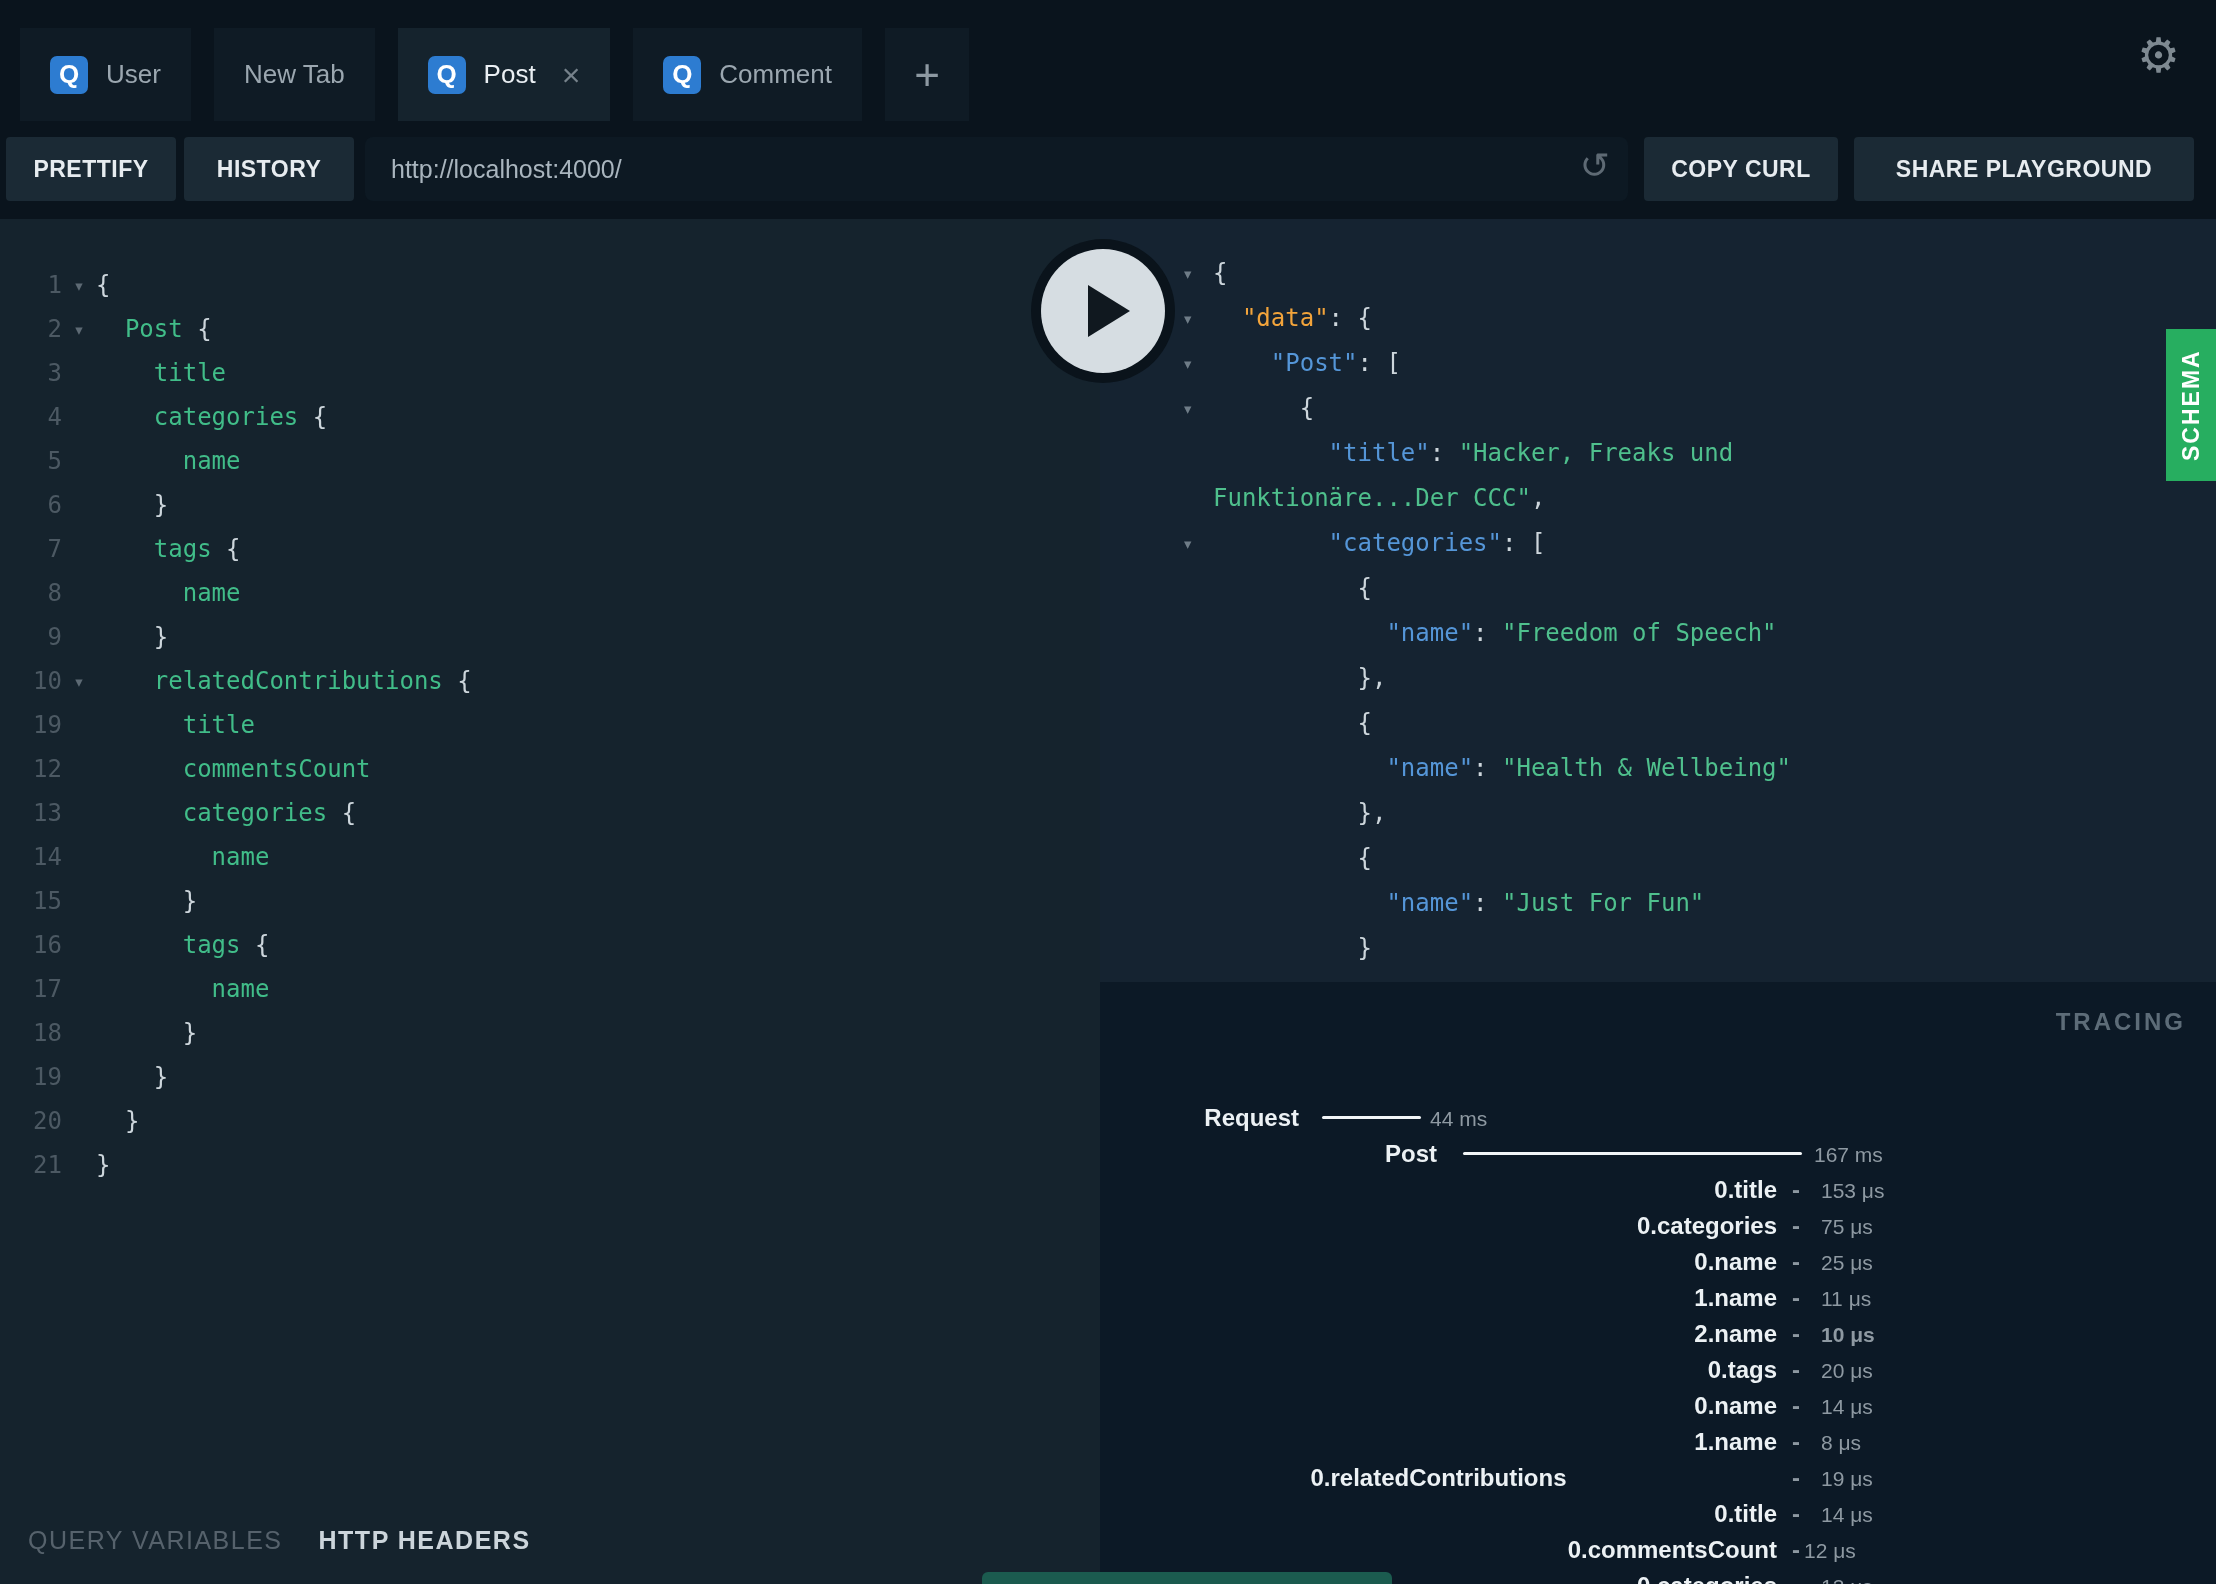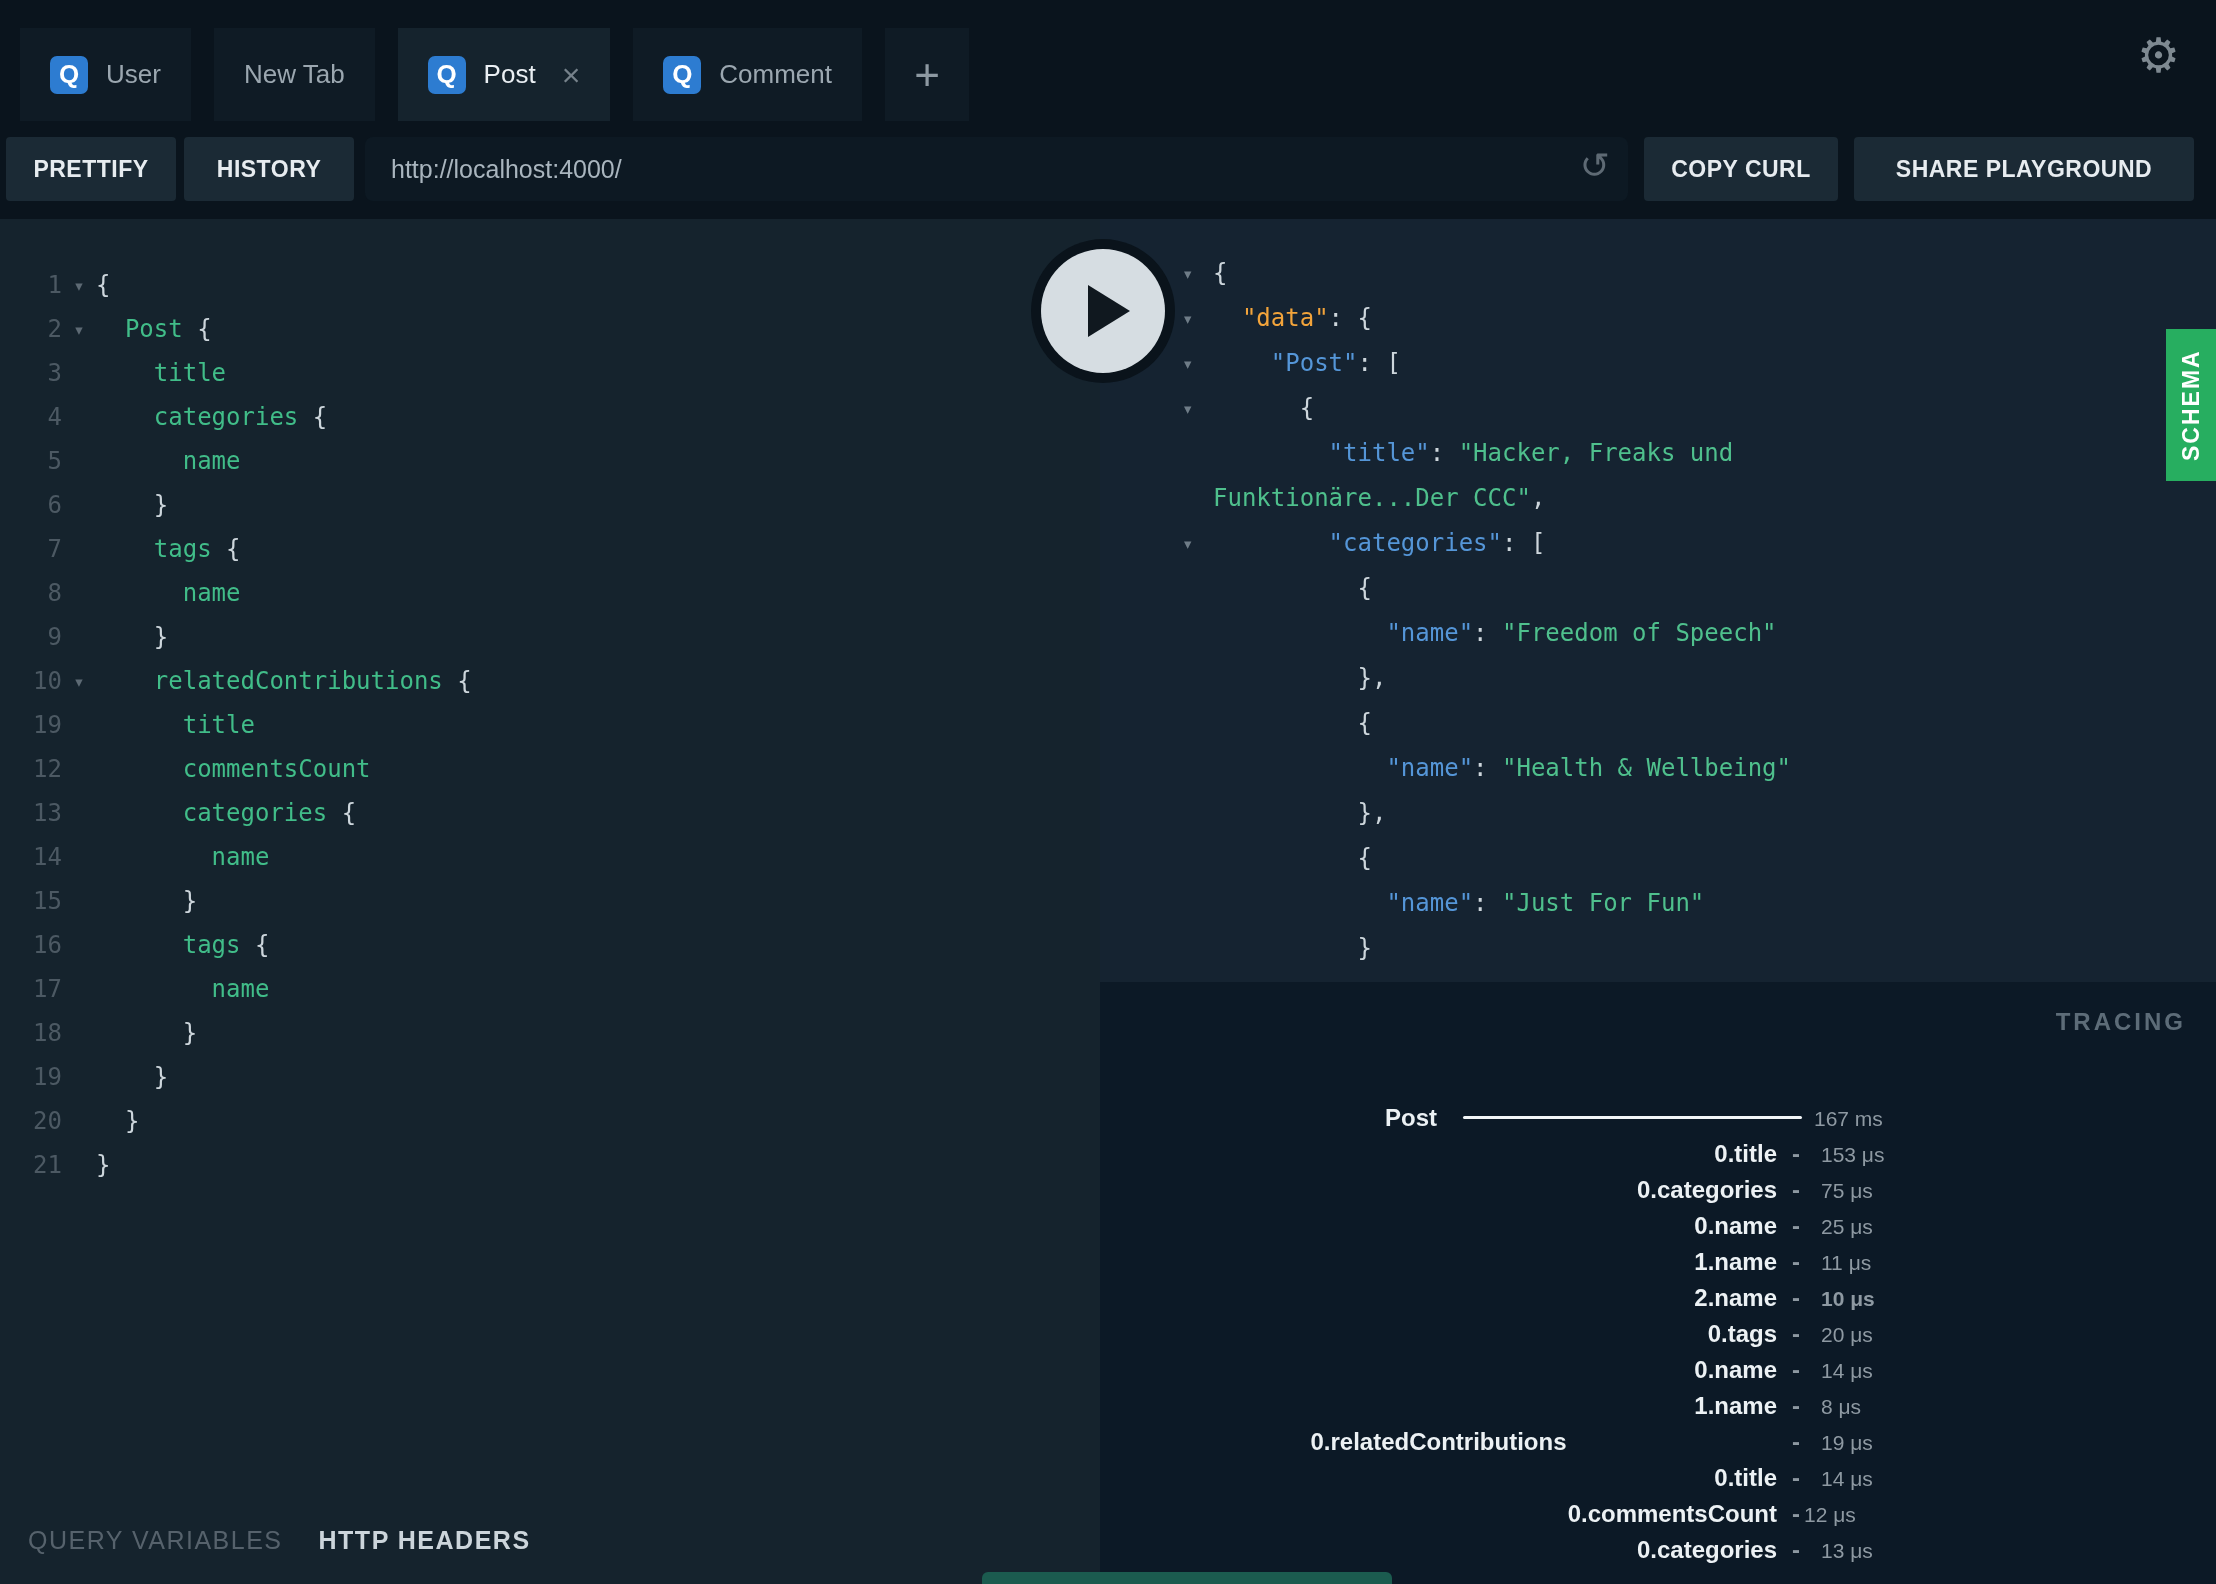--- a/index.html
+++ b/index.html
@@ -254,20 +254,25 @@
         <div class="res-line"><span class="tokens"><span class="tk-p">            </span><span class="tk-k">"name"</span><span class="tk-p">: </span><span class="tk-s">"Just For Fun"</span></span></div>
         <div class="res-line"><span class="tokens"><span class="tk-p">          }</span></span></div>
         <div class="res-line"><span class="tokens"><span class="tk-p">        ]</span></span></div>
       </div>
   </div>
 
   <div class="tracing">
     <div class="tracing-title">TRACING</div>
     <div class="trace-rows">
         <div class="trace-row">
+          <span class="trace-label" style="width: 199px;">Request</span>
+          <span class="trace-bar" style="left: 222px; width: 99px;"></span>
+          <span class="trace-dur" style="left: 330px;">44 ms</span>
+        </div>
+        <div class="trace-row">
           <span class="trace-label" style="width: 337px;">Post</span>
           <span class="trace-bar" style="left: 363px; width: 339px;"></span>
           <span class="trace-dur" style="left: 714px;">167 ms</span>
         </div>
         <div class="trace-row">
           <span class="trace-label" style="width: 677px;">0.title</span>
           <span class="trace-dash" style="left: 681px;">-</span>
           <span class="trace-dur" style="left: 721px;">153 μs</span>
         </div>
         <div class="trace-row">

